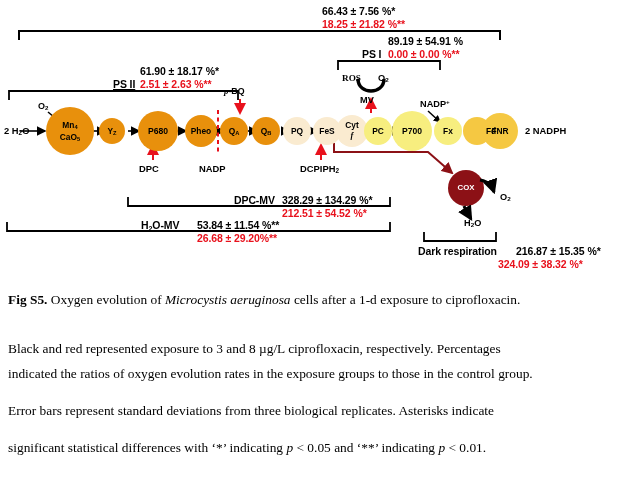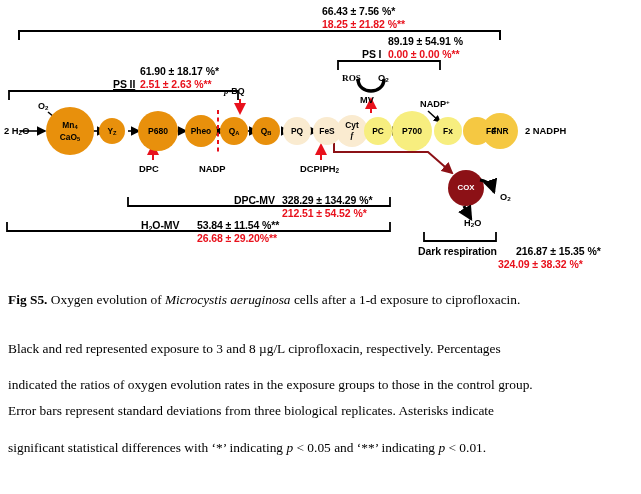--- a/index.html
+++ b/index.html
@@ -202,17 +202,17 @@
 
   <div class="lbl rate" style="left:418px;top:245px;">Dark respiration</div>
   <div class="lbl rate" style="left:516px;top:245px;">216.87 ± 15.35 %*</div>
   <div class="lbl rate red" style="left:498px;top:258px;">324.09 ± 38.32 %*</div>
 </div>
 
 <div class="capline" style="top:293px;">
   <b>Fig S5.</b><span> Oxygen evolution of </span><i>Microcystis aeruginosa</i><span> cells after a 1-d exposure to ciprofloxacin.</span>
 </div>
 <div class="capline" style="top:342px;">Black and red represented exposure to 3 and 8 µg/L ciprofloxacin, respectively. Percentages</div>
-<div class="capline" style="top:367px;margin-top:11px;">indicated the ratios of oxygen evolution rates in the exposure groups to those in the control group.</div>
+<div class="capline" style="top:367px;">indicated the ratios of oxygen evolution rates in the exposure groups to those in the control group.</div>
 <div class="capline" style="top:404px;">Error bars represent standard deviations from three biological replicates. Asterisks indicate</div>
 <div class="capline" style="top:441px;text-align:left;">
   <span>significant statistical differences with ‘*’ indicating </span><i>p</i><span> &lt; 0.05 and ‘**’ indicating </span><i>p</i><span> &lt; 0.01.</span>
 </div>
 
 </body></html>

